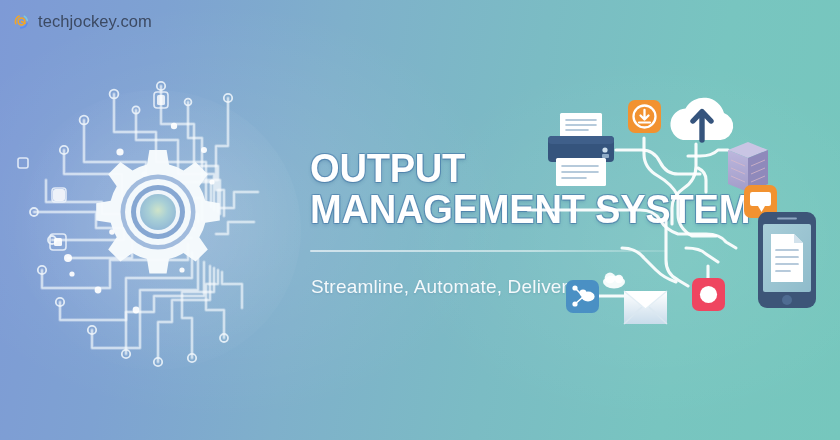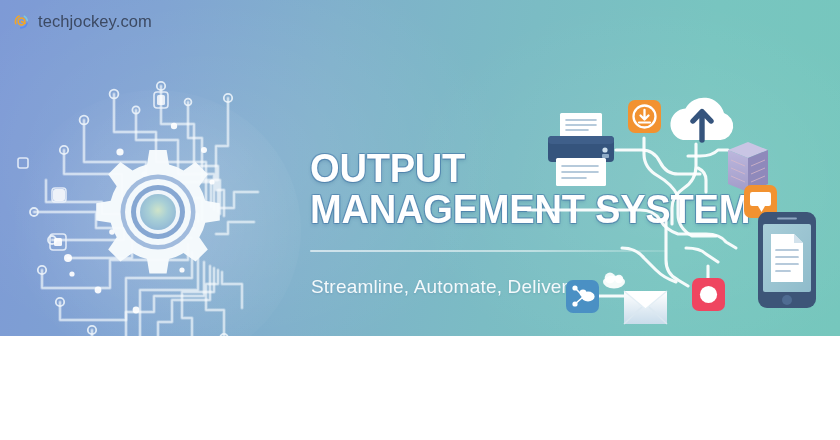--- a/index.html
+++ b/index.html
@@ -3,21 +3,21 @@
 <meta charset="utf-8">
 <style>
   html, body {
     margin: 0;
     padding: 0;
     background: #ffffff;
   }
   #banner {
     position: relative;
     width: 840px;
-    height: 336px;
+    height: 440px;
     overflow: hidden;
     font-family: "Liberation Sans", sans-serif;
     background: linear-gradient(100deg, #7e9ad6 0%, #7ea2d2 18%, #7fb0cb 38%, #7bbcc4 60%, #78c5c0 80%, #76c7bd 100%);
   }
   
   #sheen {
     position: absolute;
     inset: 0;
     background:
       radial-gradient(ellipse 420px 300px at 26% 48%, rgba(255,255,255,0.10), rgba(255,255,255,0) 70%),

